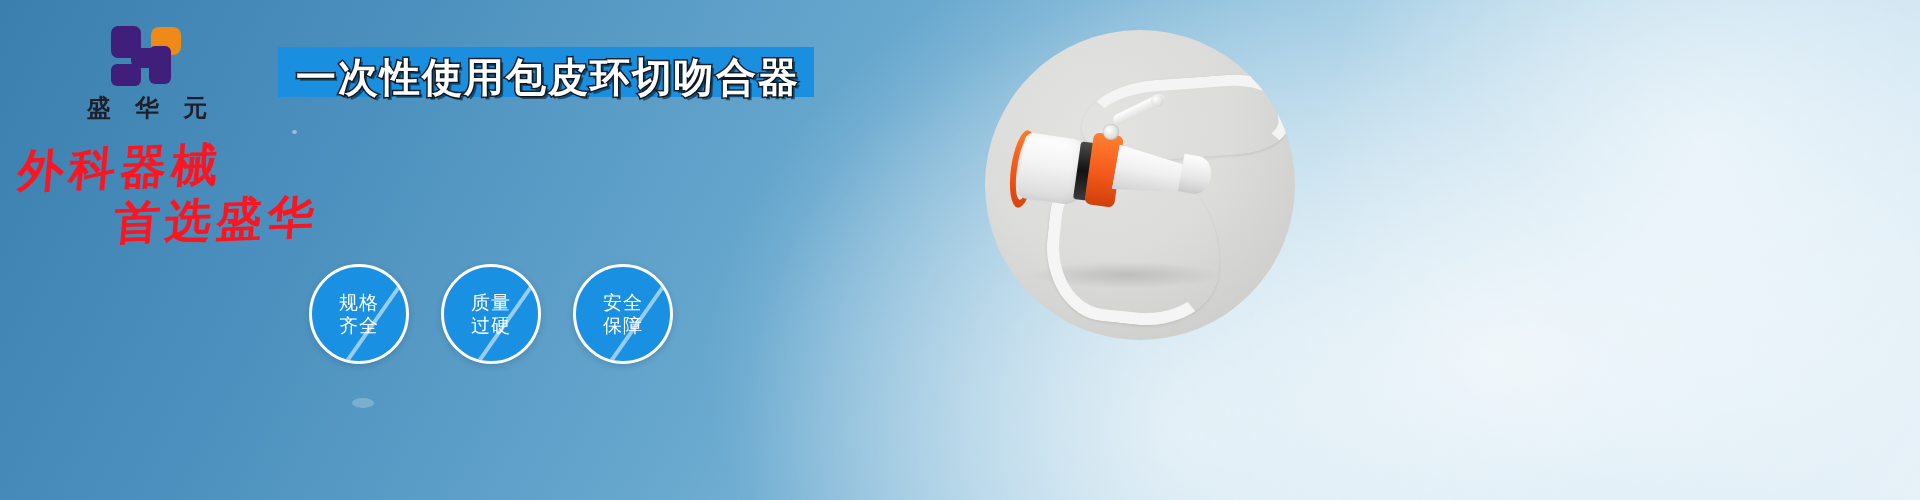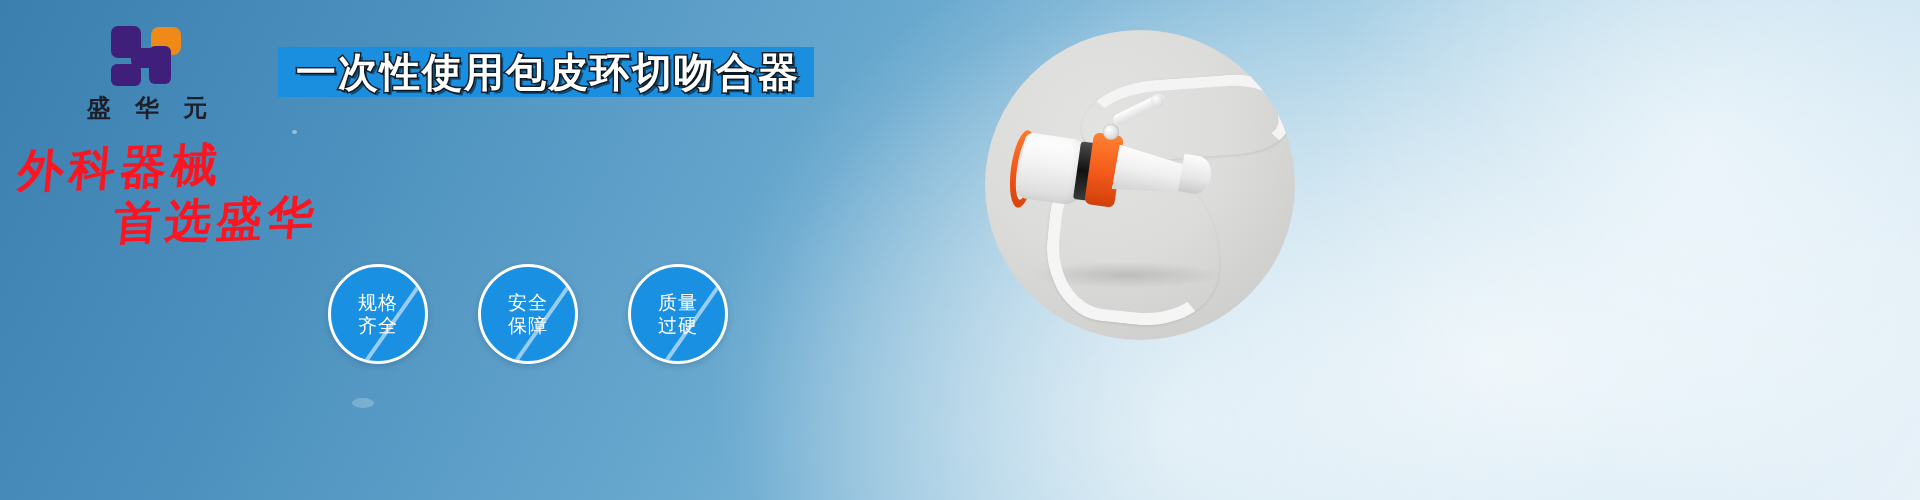--- a/index.html
+++ b/index.html
@@ -88,21 +88,21 @@
 
   
   #title-bar {
     position: absolute;
     left: 278px;
     top: 47px;
     height: 50px;
     background: #1a8fe0;
     padding: 0 14px 0 18px;
     display: flex;
-    align-items: center;
+    align-items: flex-end;
   }
   #title-text {
     font-size: 40px;
     font-weight: 700;
     color: #ffffff;
     letter-spacing: 2px;
     line-height: 1;
     white-space: nowrap;
     -webkit-text-stroke: 3px #14202b;
     paint-order: stroke fill;
@@ -117,24 +117,24 @@
     font-size: 34px;
     font-weight: 500;
     color: #1a8fe0;
     letter-spacing: 1px;
     white-space: nowrap;
   }
 
   
   #features {
     position: absolute;
-    left: 328px;
+    left: 309px;
     top: 264px;
     display: flex;
-    gap: 50px;
+    gap: 32px;
   }
   .feat {
     position: relative;
     width: 94px;
     height: 94px;
     border-radius: 50%;
     background: #1a90e2;
     border: 3px solid #ffffff;
     box-shadow: 0 2px 6px rgba(20,60,100,0.22);
     display: flex;
@@ -328,26 +328,26 @@
     <span id="title-text">一次性使用包皮环切吻合器</span>
   </div>
 
 
   <div id="features">
     <div class="feat">
       <span class="feat-l1">规格</span>
       <span class="feat-l2">齐全</span>
     </div>
     <div class="feat">
+      <span class="feat-l1">质量</span>
+      <span class="feat-l2">过硬</span>
+    </div>
+    <div class="feat">
       <span class="feat-l1">安全</span>
       <span class="feat-l2">保障</span>
-    </div>
-    <div class="feat">
-      <span class="feat-l1">质量</span>
-      <span class="feat-l2">过硬</span>
     </div>
   </div>
 
   <div id="product">
     <div class="dev dev-shadow"></div>
     <div class="dev dev-arm-top"></div>
     <div class="dev dev-arm-bot"></div>
     <div class="dev dev-ring"></div>
     <div class="dev dev-ring-inner"></div>
     <div class="dev dev-barrel"></div>

